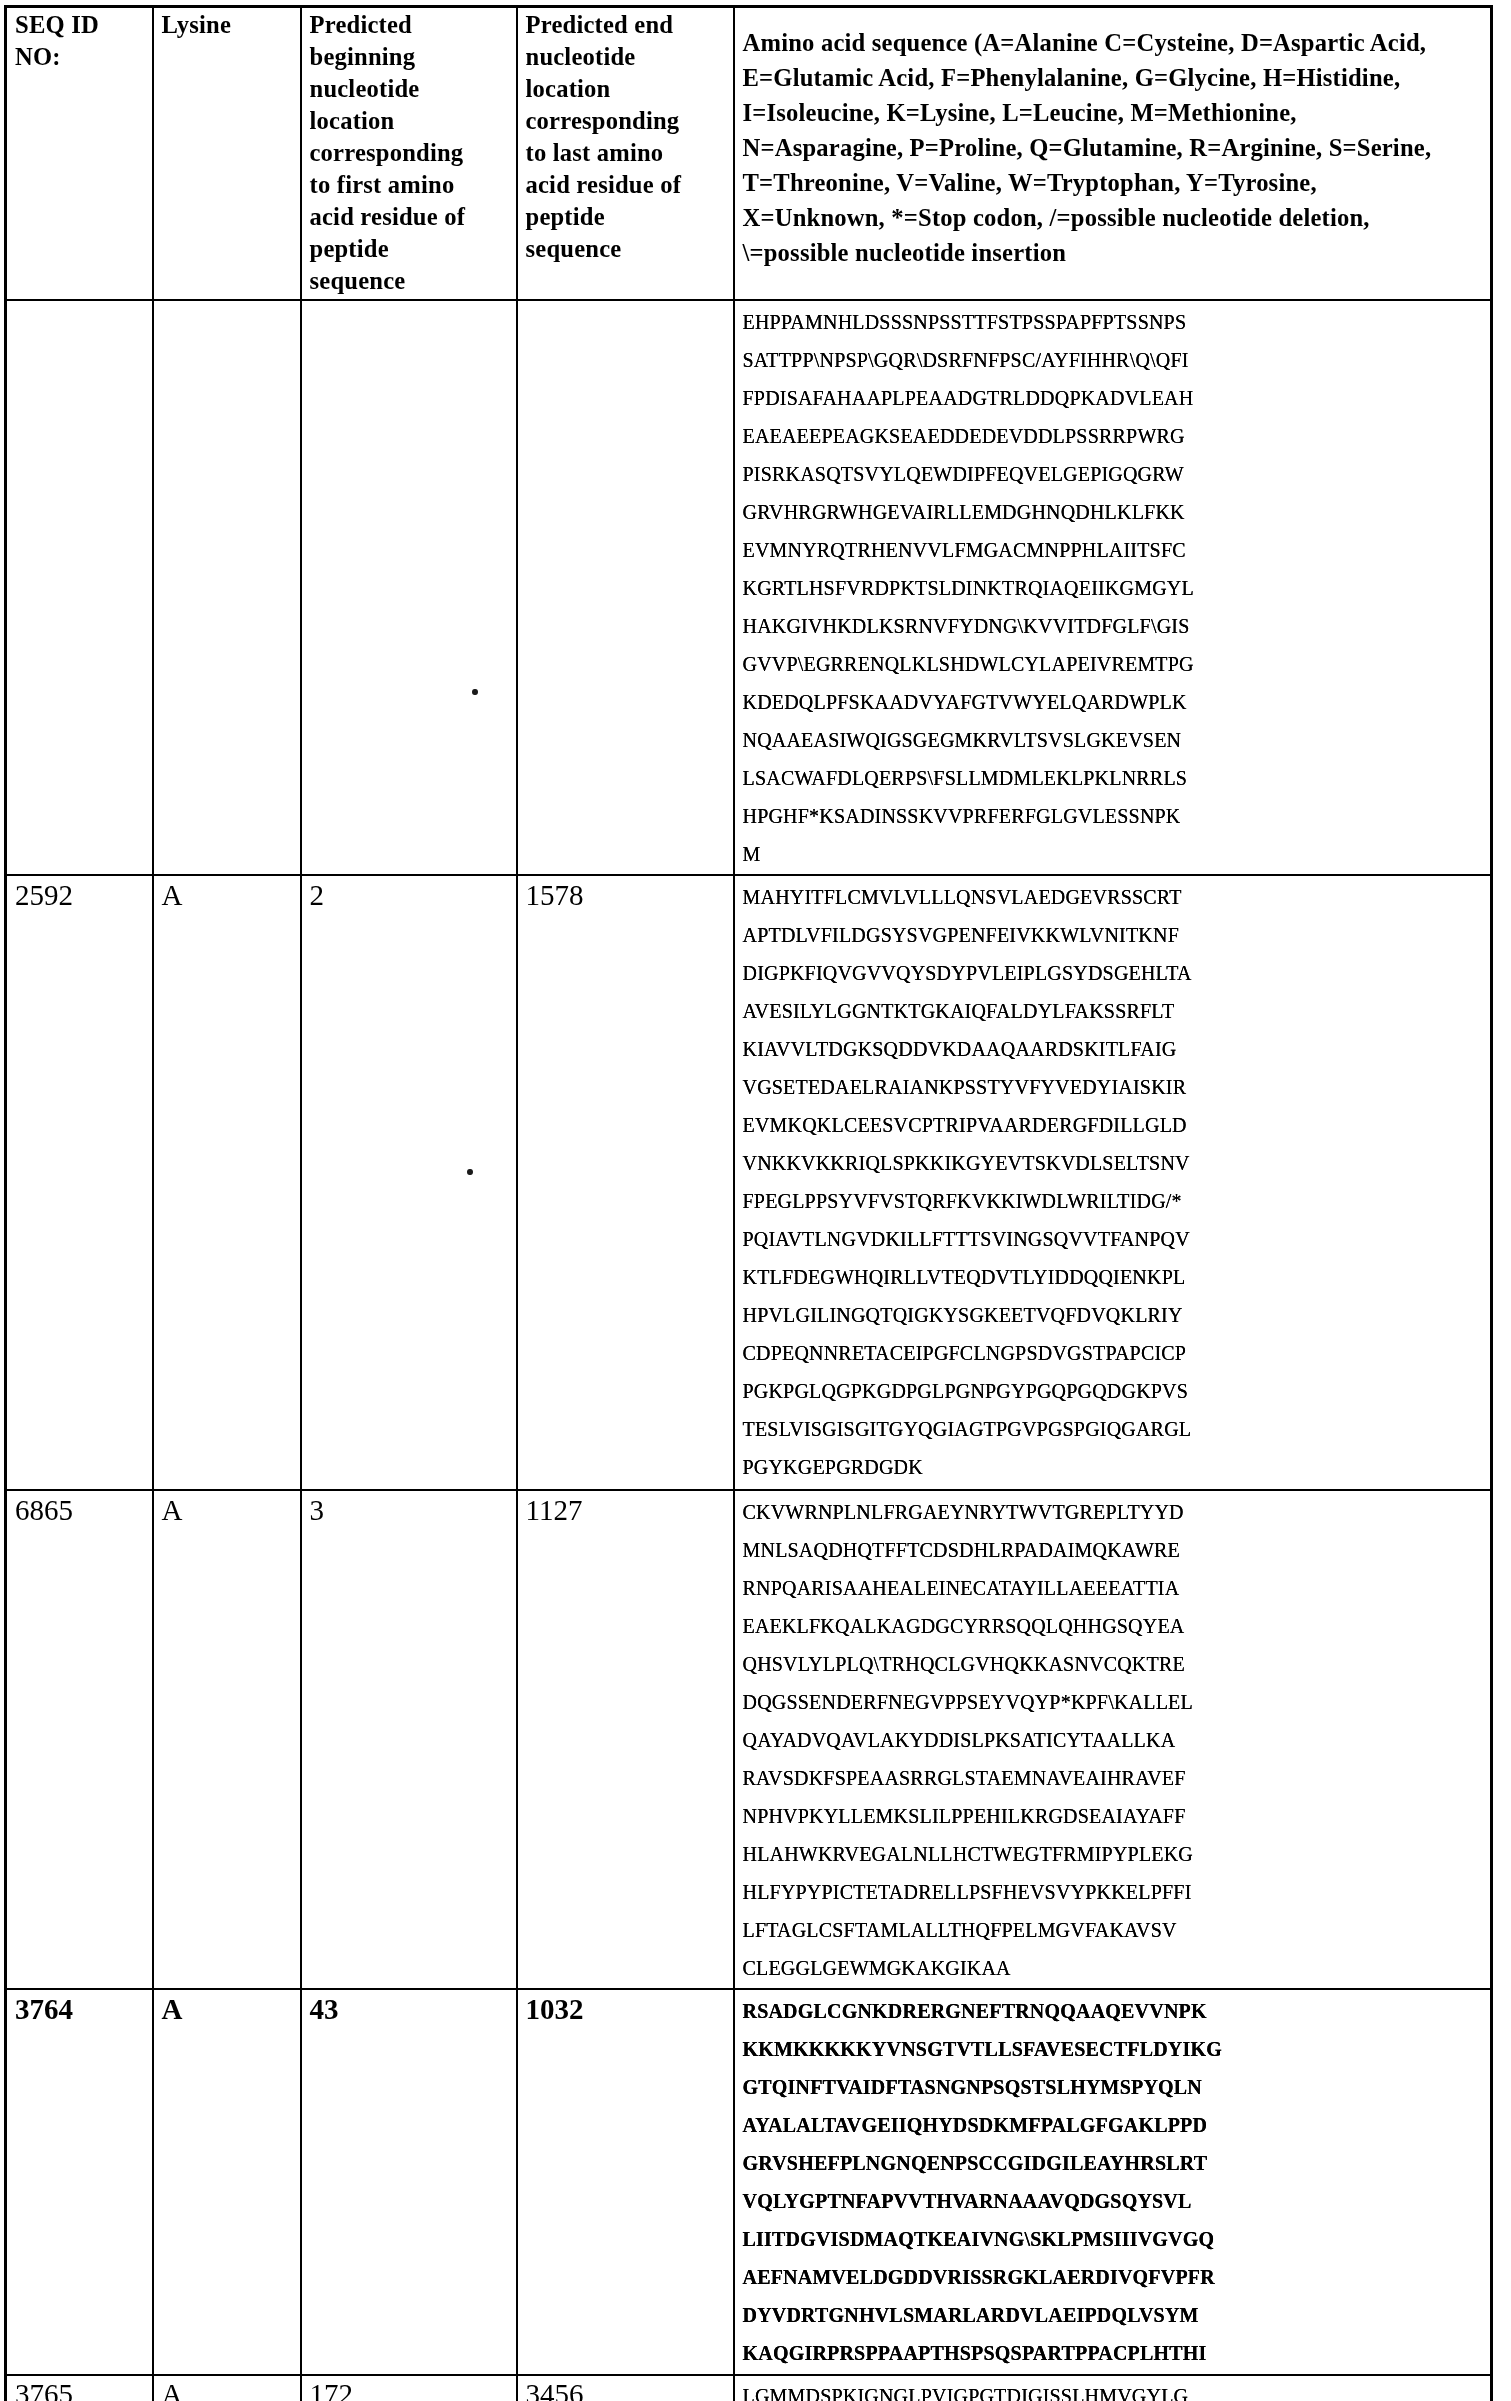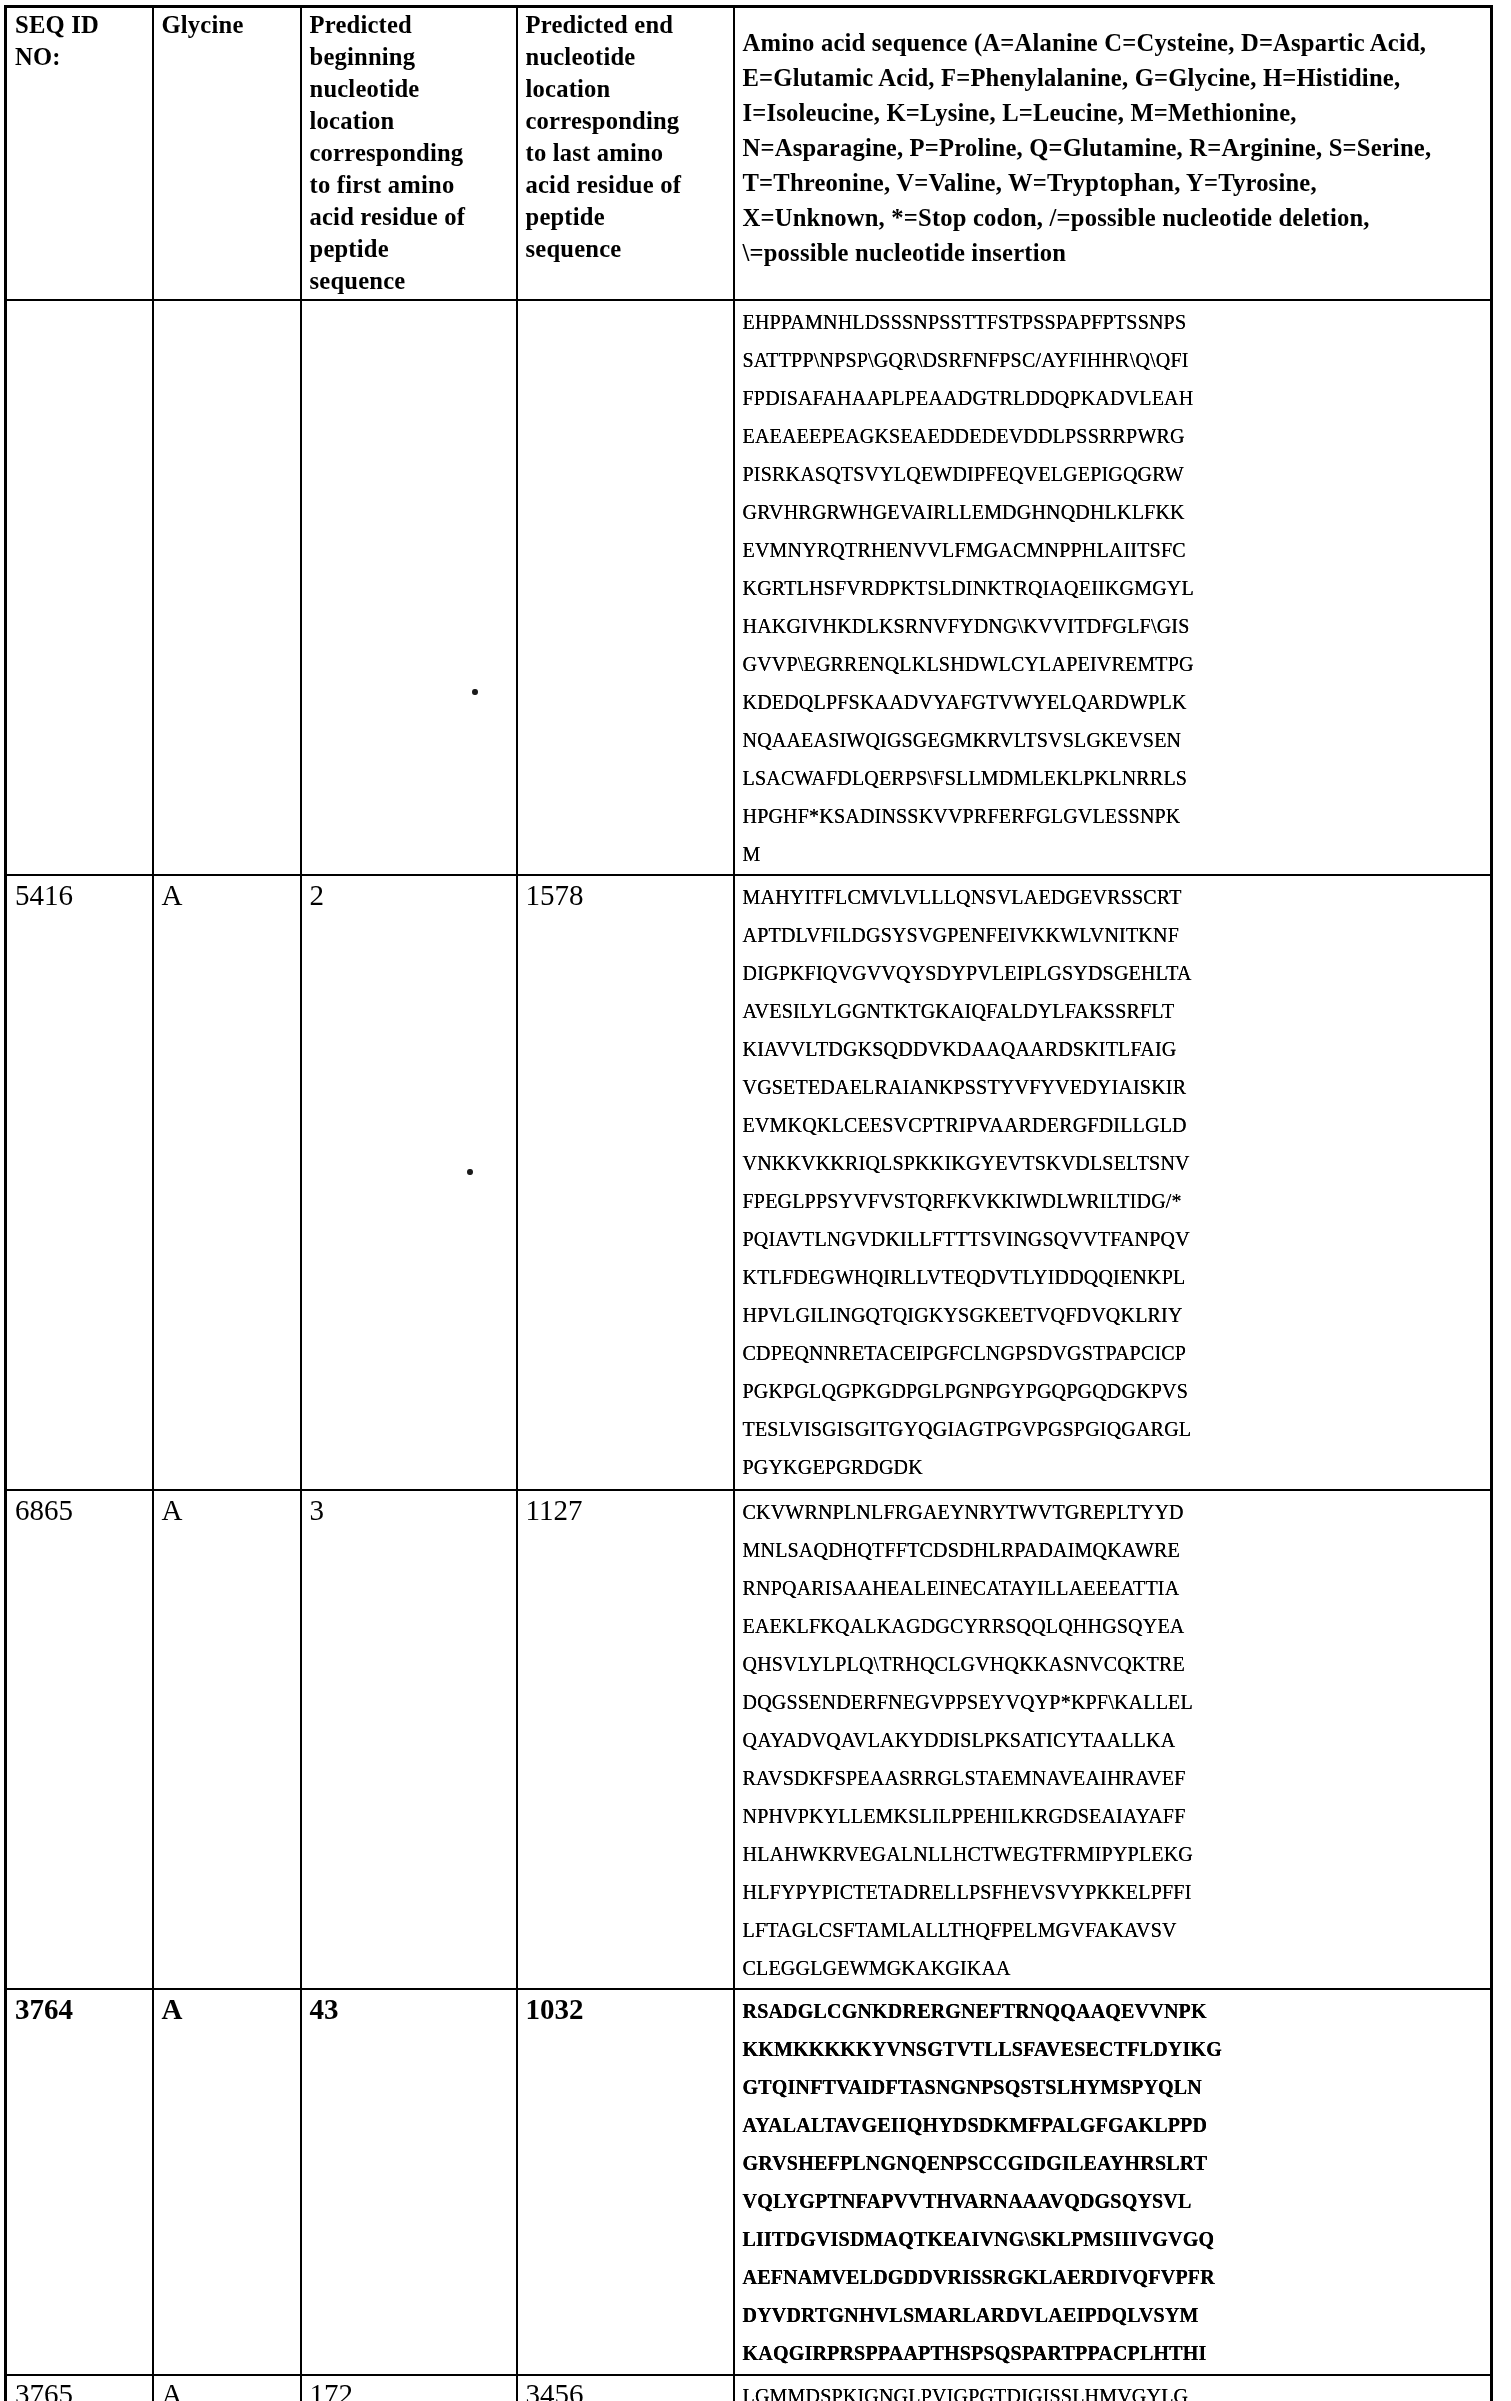--- a/index.html
+++ b/index.html
@@ -70,21 +70,21 @@
       <col style="width:147px">
       <col style="width:148px">
       <col style="width:216px">
       <col style="width:217px">
       <col style="width:758px">
     </colgroup>
     <tbody>
         <tr class="header-row">
       <th>SEQ ID
 NO:</th>
-      <th>Glycine</th>
+      <th>Lysine</th>
       <th>Predicted
 beginning
 nucleotide
 location
 corresponding
 to first amino
 acid residue of
 peptide
 sequence</th>
       <th>Predicted end
@@ -118,21 +118,21 @@
 KGRTLHSFVRDPKTSLDINKTRQIAQEIIKGMGYL
 HAKGIVHKDLKSRNVFYDNG\KVVITDFGLF\GIS
 GVVP\EGRRENQLKLSHDWLCYLAPEIVREMTPG
 KDEDQLPFSKAADVYAFGTVWYELQARDWPLK
 NQAAEASIWQIGSGEGMKRVLTSVSLGKEVSEN
 LSACWAFDLQERPS\FSLLMDMLEKLPKLNRRLS
 HPGHF*KSADINSSKVVPRFERFGLGVLESSNPK
 M</td>
     </tr>
     <tr class="r1">
-      <td class="id-cell">5416</td>
+      <td class="id-cell">2592</td>
       <td class="method-cell">A</td>
       <td class="begin-cell">2</td>
       <td class="end-cell">1578</td>
       <td class="seq-cell">MAHYITFLCMVLVLLLQNSVLAEDGEVRSSCRT
 APTDLVFILDGSYSVGPENFEIVKKWLVNITKNF
 DIGPKFIQVGVVQYSDYPVLEIPLGSYDSGEHLTA
 AVESILYLGGNTKTGKAIQFALDYLFAKSSRFLT
 KIAVVLTDGKSQDDVKDAAQAARDSKITLFAIG
 VGSETEDAELRAIANKPSSTYVFYVEDYIAISKIR
 EVMKQKLCEESVCPTRIPVAARDERGFDILLGLD

